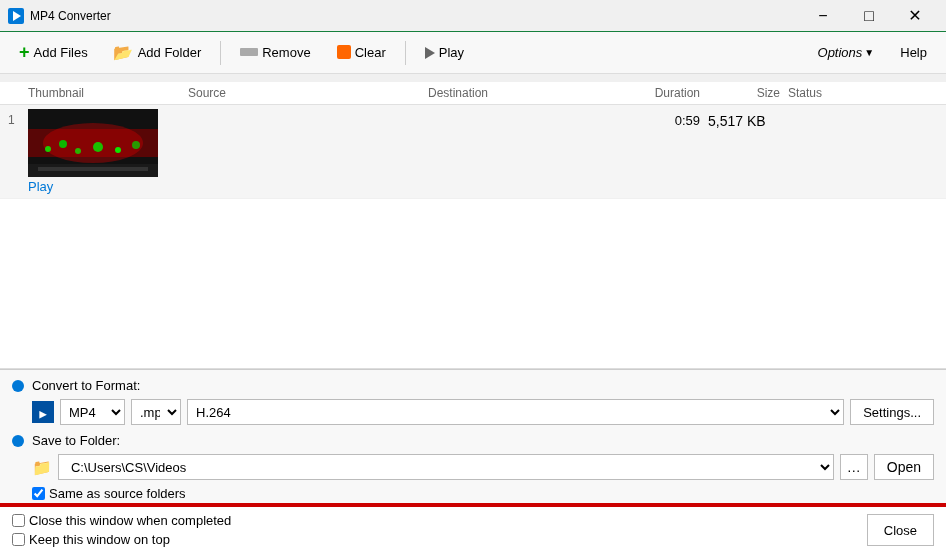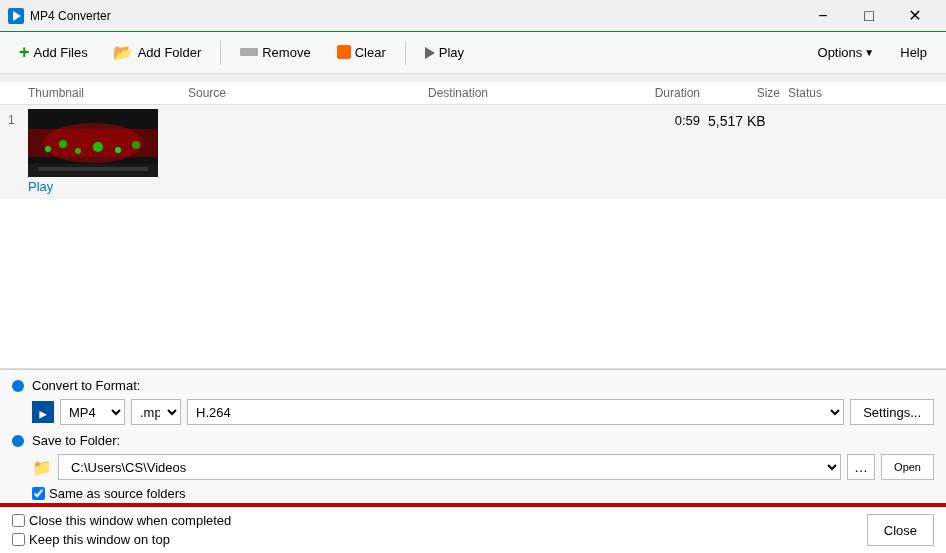--- a/index.html
+++ b/index.html
@@ -41,21 +41,21 @@
       padding: 4px 10px; border: 1px solid transparent;
       background: transparent; cursor: pointer; font-size: 13px;
       border-radius: 2px; height: 30px;
     }
     .toolbar-separator { width: 1px; height: 24px; background: #ccc; margin: 0 4px; }
     .toolbar-right { margin-left: auto; display: flex; align-items: center; gap: 4px; }
     .toolbar-dropdown-btn {
       display: flex; align-items: center; gap: 2px;
       padding: 4px 10px; border: 1px solid transparent;
       background: transparent; cursor: pointer; font-size: 13px;
-      border-radius: 2px; height: 30px;
+      border-radius: 2px; height: 30px; font-style: italic;
     }
 
     
     .main-content {
       background: #fff;
       flex: 1;
       overflow: hidden;
       margin-top: 8px;
     }
     .app-container {
@@ -178,21 +178,21 @@
     }
     .folder-btn {
       width: 28px; height: 26px;
       border: 1px solid #bbb; background: #fff;
       cursor: pointer; font-size: 14px;
       display: flex; align-items: center; justify-content: center;
     }
     .open-btn {
       padding: 3px 12px; height: 26px;
       border: 1px solid #bbb; background: #fff;
-      cursor: pointer; font-size: 11px;
+      cursor: pointer; font-size: 14px;
     }
 
     .same-source-row {
       display: flex;
       align-items: center;
       gap: 6px;
       margin-left: 20px;
       margin-bottom: 4px;
     }
     .checkbox-label { display: flex; align-items: center; gap: 4px; font-size: 13px; cursor: pointer; }

